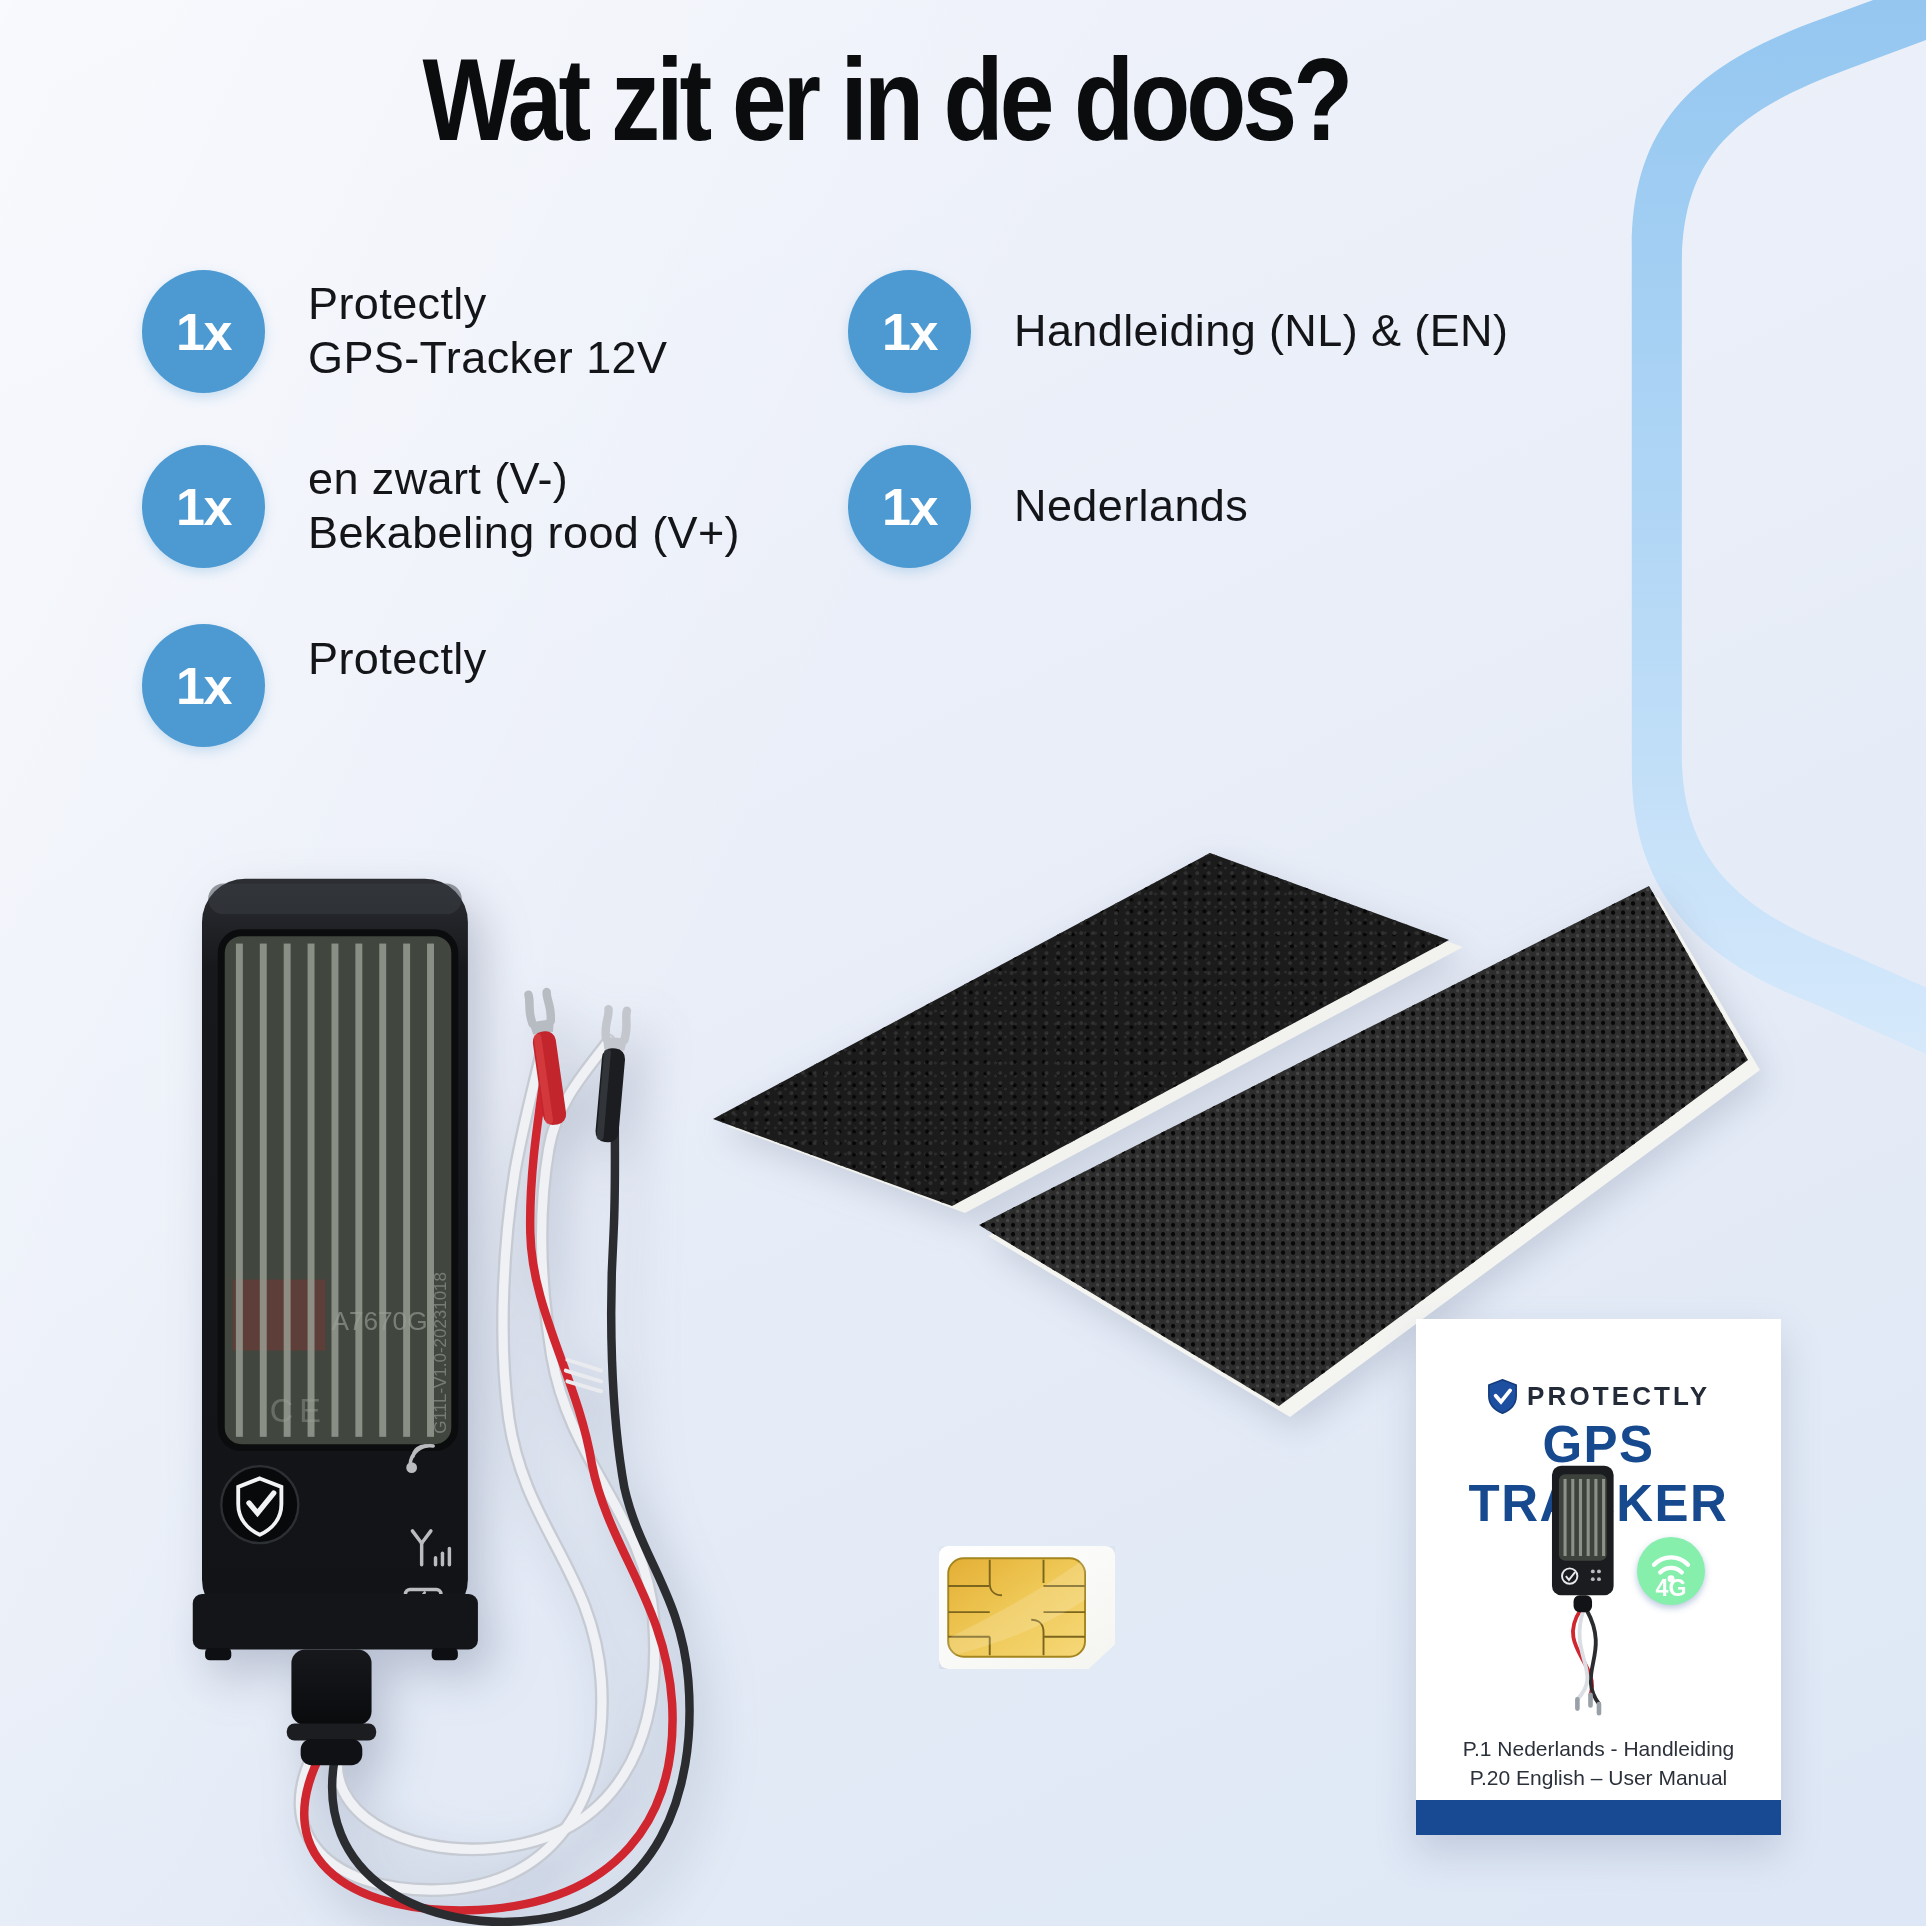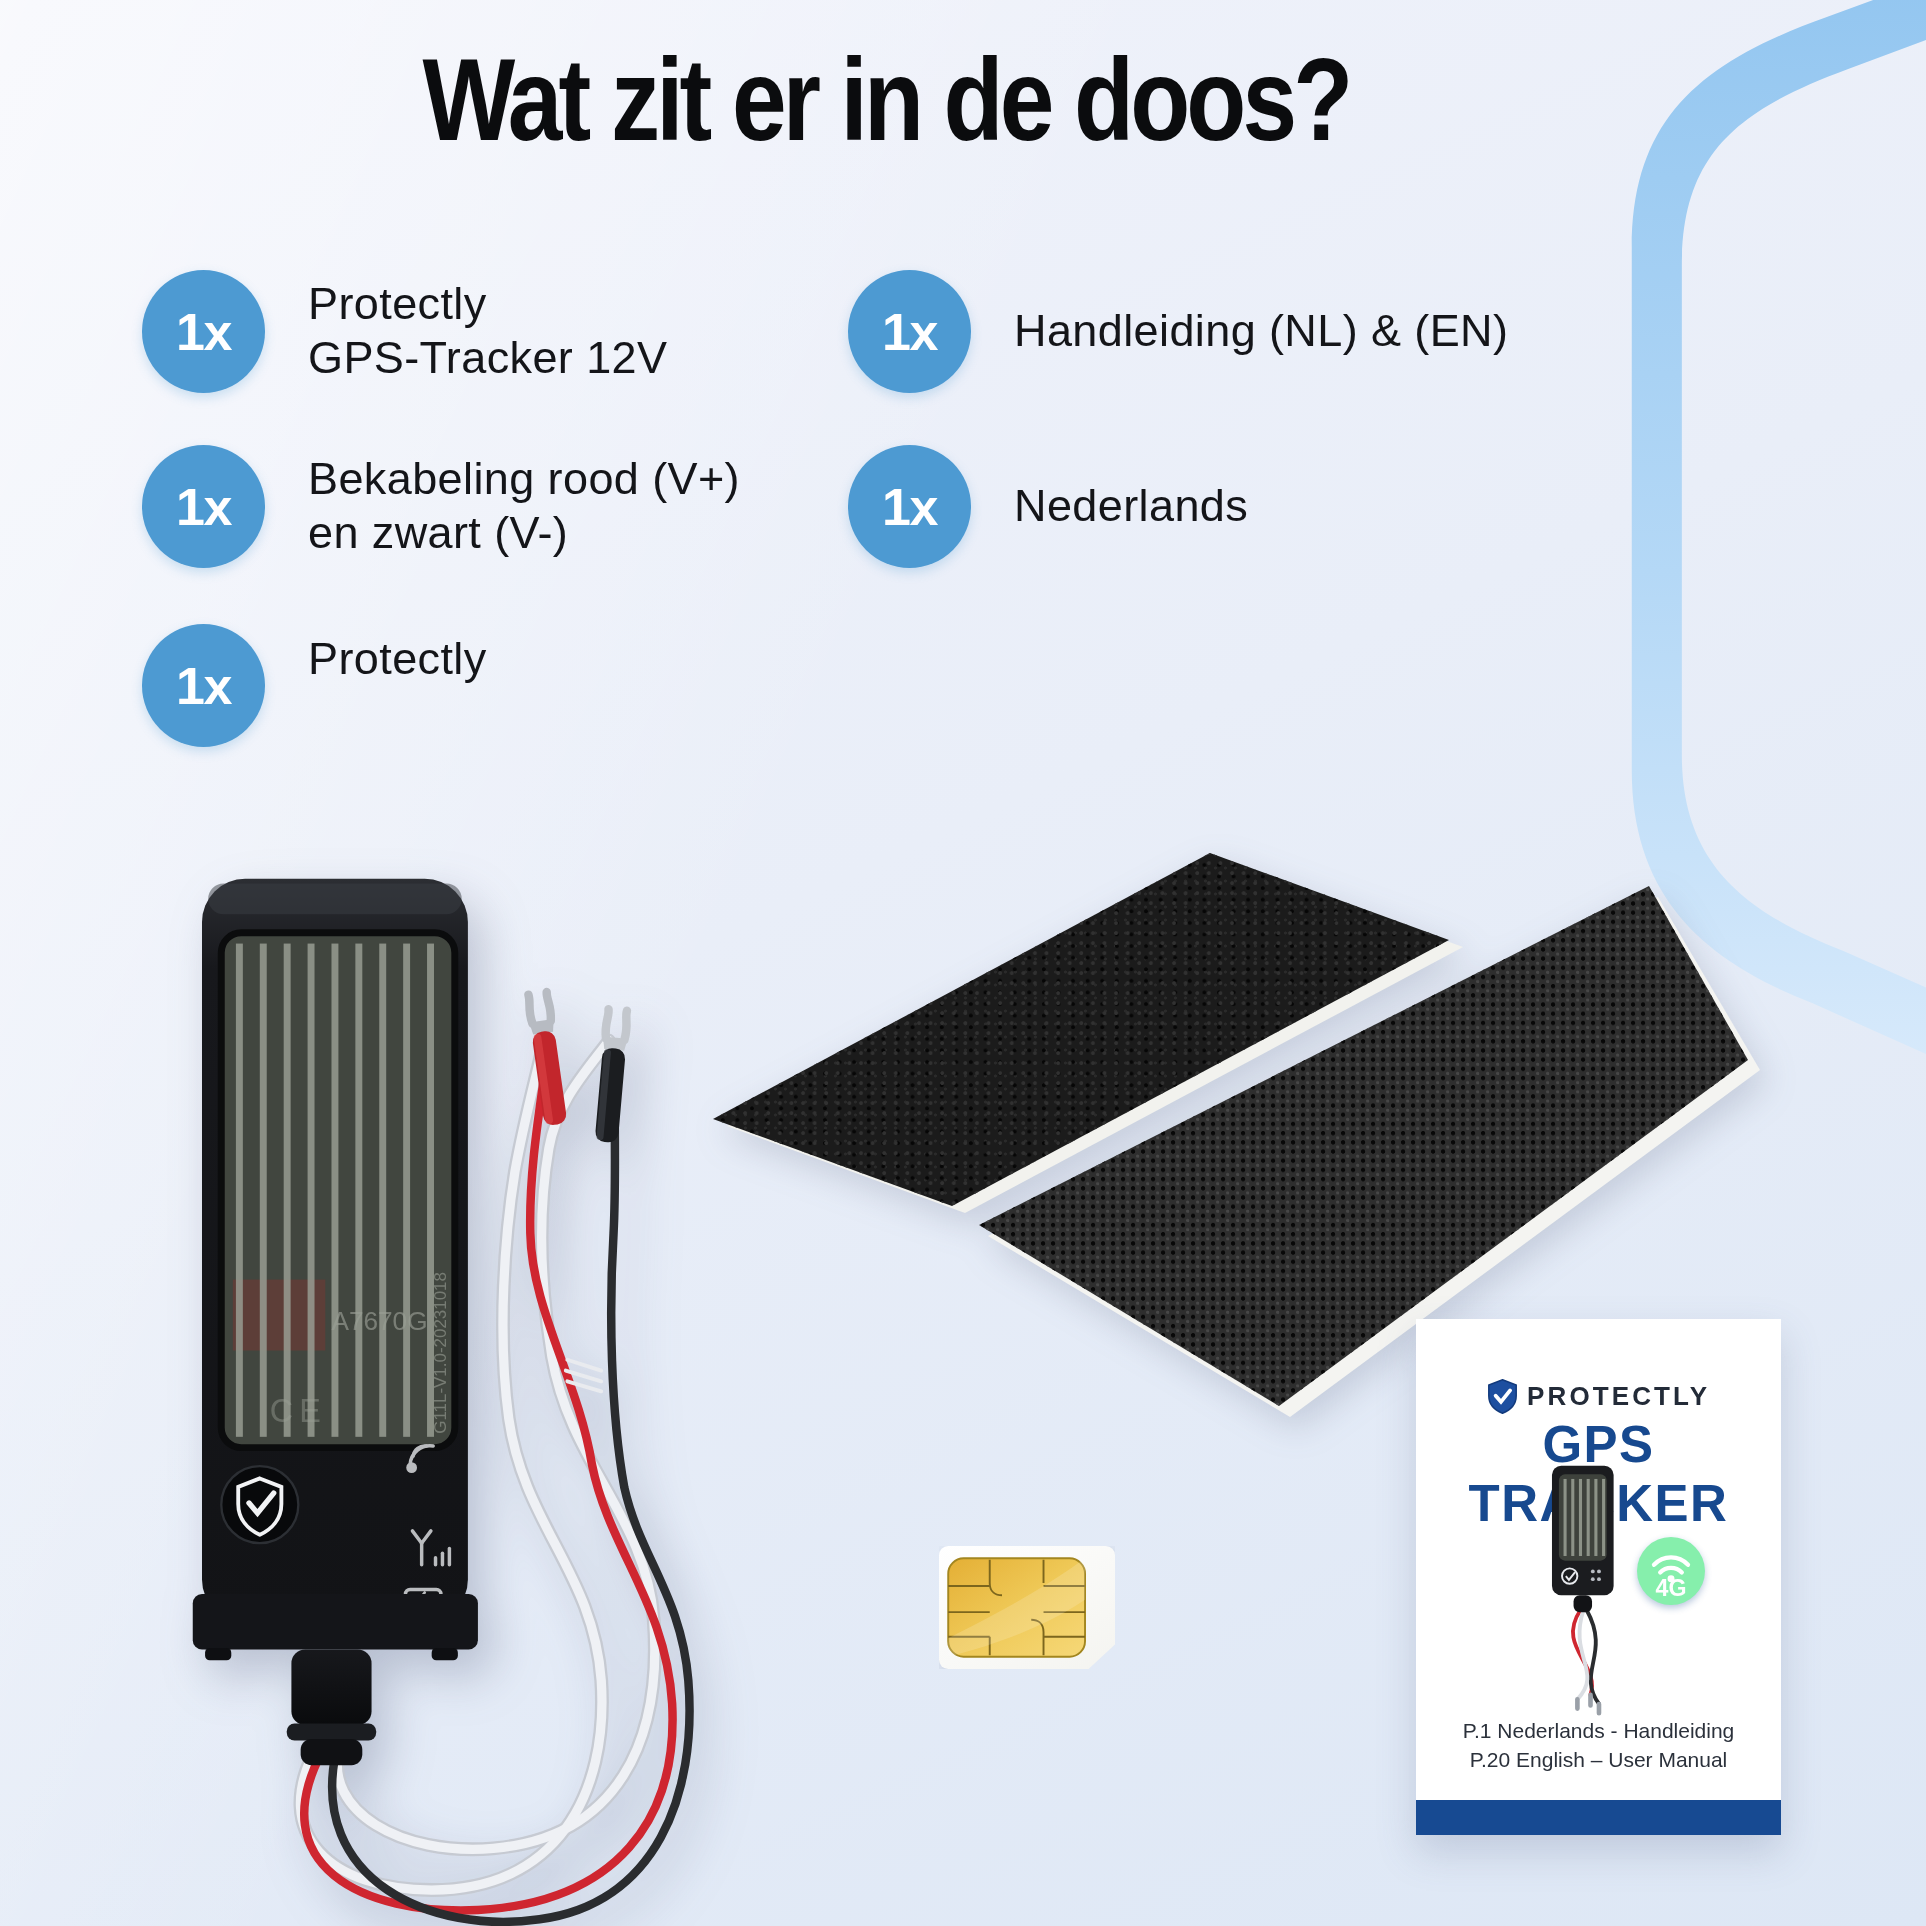--- a/index.html
+++ b/index.html
@@ -70,21 +70,21 @@
 
   
   .card{
     left:1416px;top:1319px;width:365px;height:516px;background:#ffffff;
     box-shadow:0 17px 37px rgba(80,95,130,.22);
   }
   .card-logo{position:absolute;left:0;top:60px;width:100%;display:flex;align-items:center;justify-content:center;gap:9.2px;}
   .card-brand{font-size:26px;font-weight:700;letter-spacing:3.1px;color:#232b38;}
   .card-product{position:absolute;left:0;top:96px;width:100%;text-align:center;
     font-size:51px;font-weight:800;letter-spacing:1.5px;color:#17498f;}
-  .card-footer{position:absolute;left:0;top:398px;width:100%;text-align:center;
+  .card-footer{position:absolute;left:0;top:416px;width:100%;text-align:center;
     font-size:21px;line-height:28.5px;color:#2b313b;}
   .card-bar{position:absolute;left:0;bottom:0;width:100%;height:35px;background:#174a92;}
   .badge4g{
     position:absolute;left:221px;top:218px;width:68px;height:68px;border-radius:50%;
     background:#86efac;box-shadow:0 3.1px 7.7px rgba(23,73,143,.3);
   }
 
   .tracker-svg{left:185px;top:848px;filter:drop-shadow(15.4px 20px 23px rgba(70,80,110,.28));}
   .velwrap{filter:drop-shadow(7.7px 12.3px 17px rgba(70,80,110,.2));}
 </style>
@@ -112,22 +112,22 @@
   <span>GPS-Tracker 12V</span>
 </div>
 
 <div class="abs badge" style="left:848px;top:270px">1x</div>
 <div class="abs itext" style="left:1014px;top:304px">
   <span>Handleiding (NL) &amp; (EN)</span>
 </div>
 
 <div class="abs badge" style="left:142px;top:445px">1x</div>
 <div class="abs itext" style="left:308px;top:452px">
+  <span>en zwart (V-)</span>
   <span>Bekabeling rood (V+)</span>
-  <span>en zwart (V-)</span>
 </div>
 
 <div class="abs badge" style="left:848px;top:445px">1x</div>
 <div class="abs itext" style="left:1014px;top:479px">
   <span>Nederlands</span>
 </div>
 
 <div class="abs badge" style="left:142px;top:624px">1x</div>
 <div class="abs itext" style="left:308px;top:632px">
   <span>Protectly</span>

